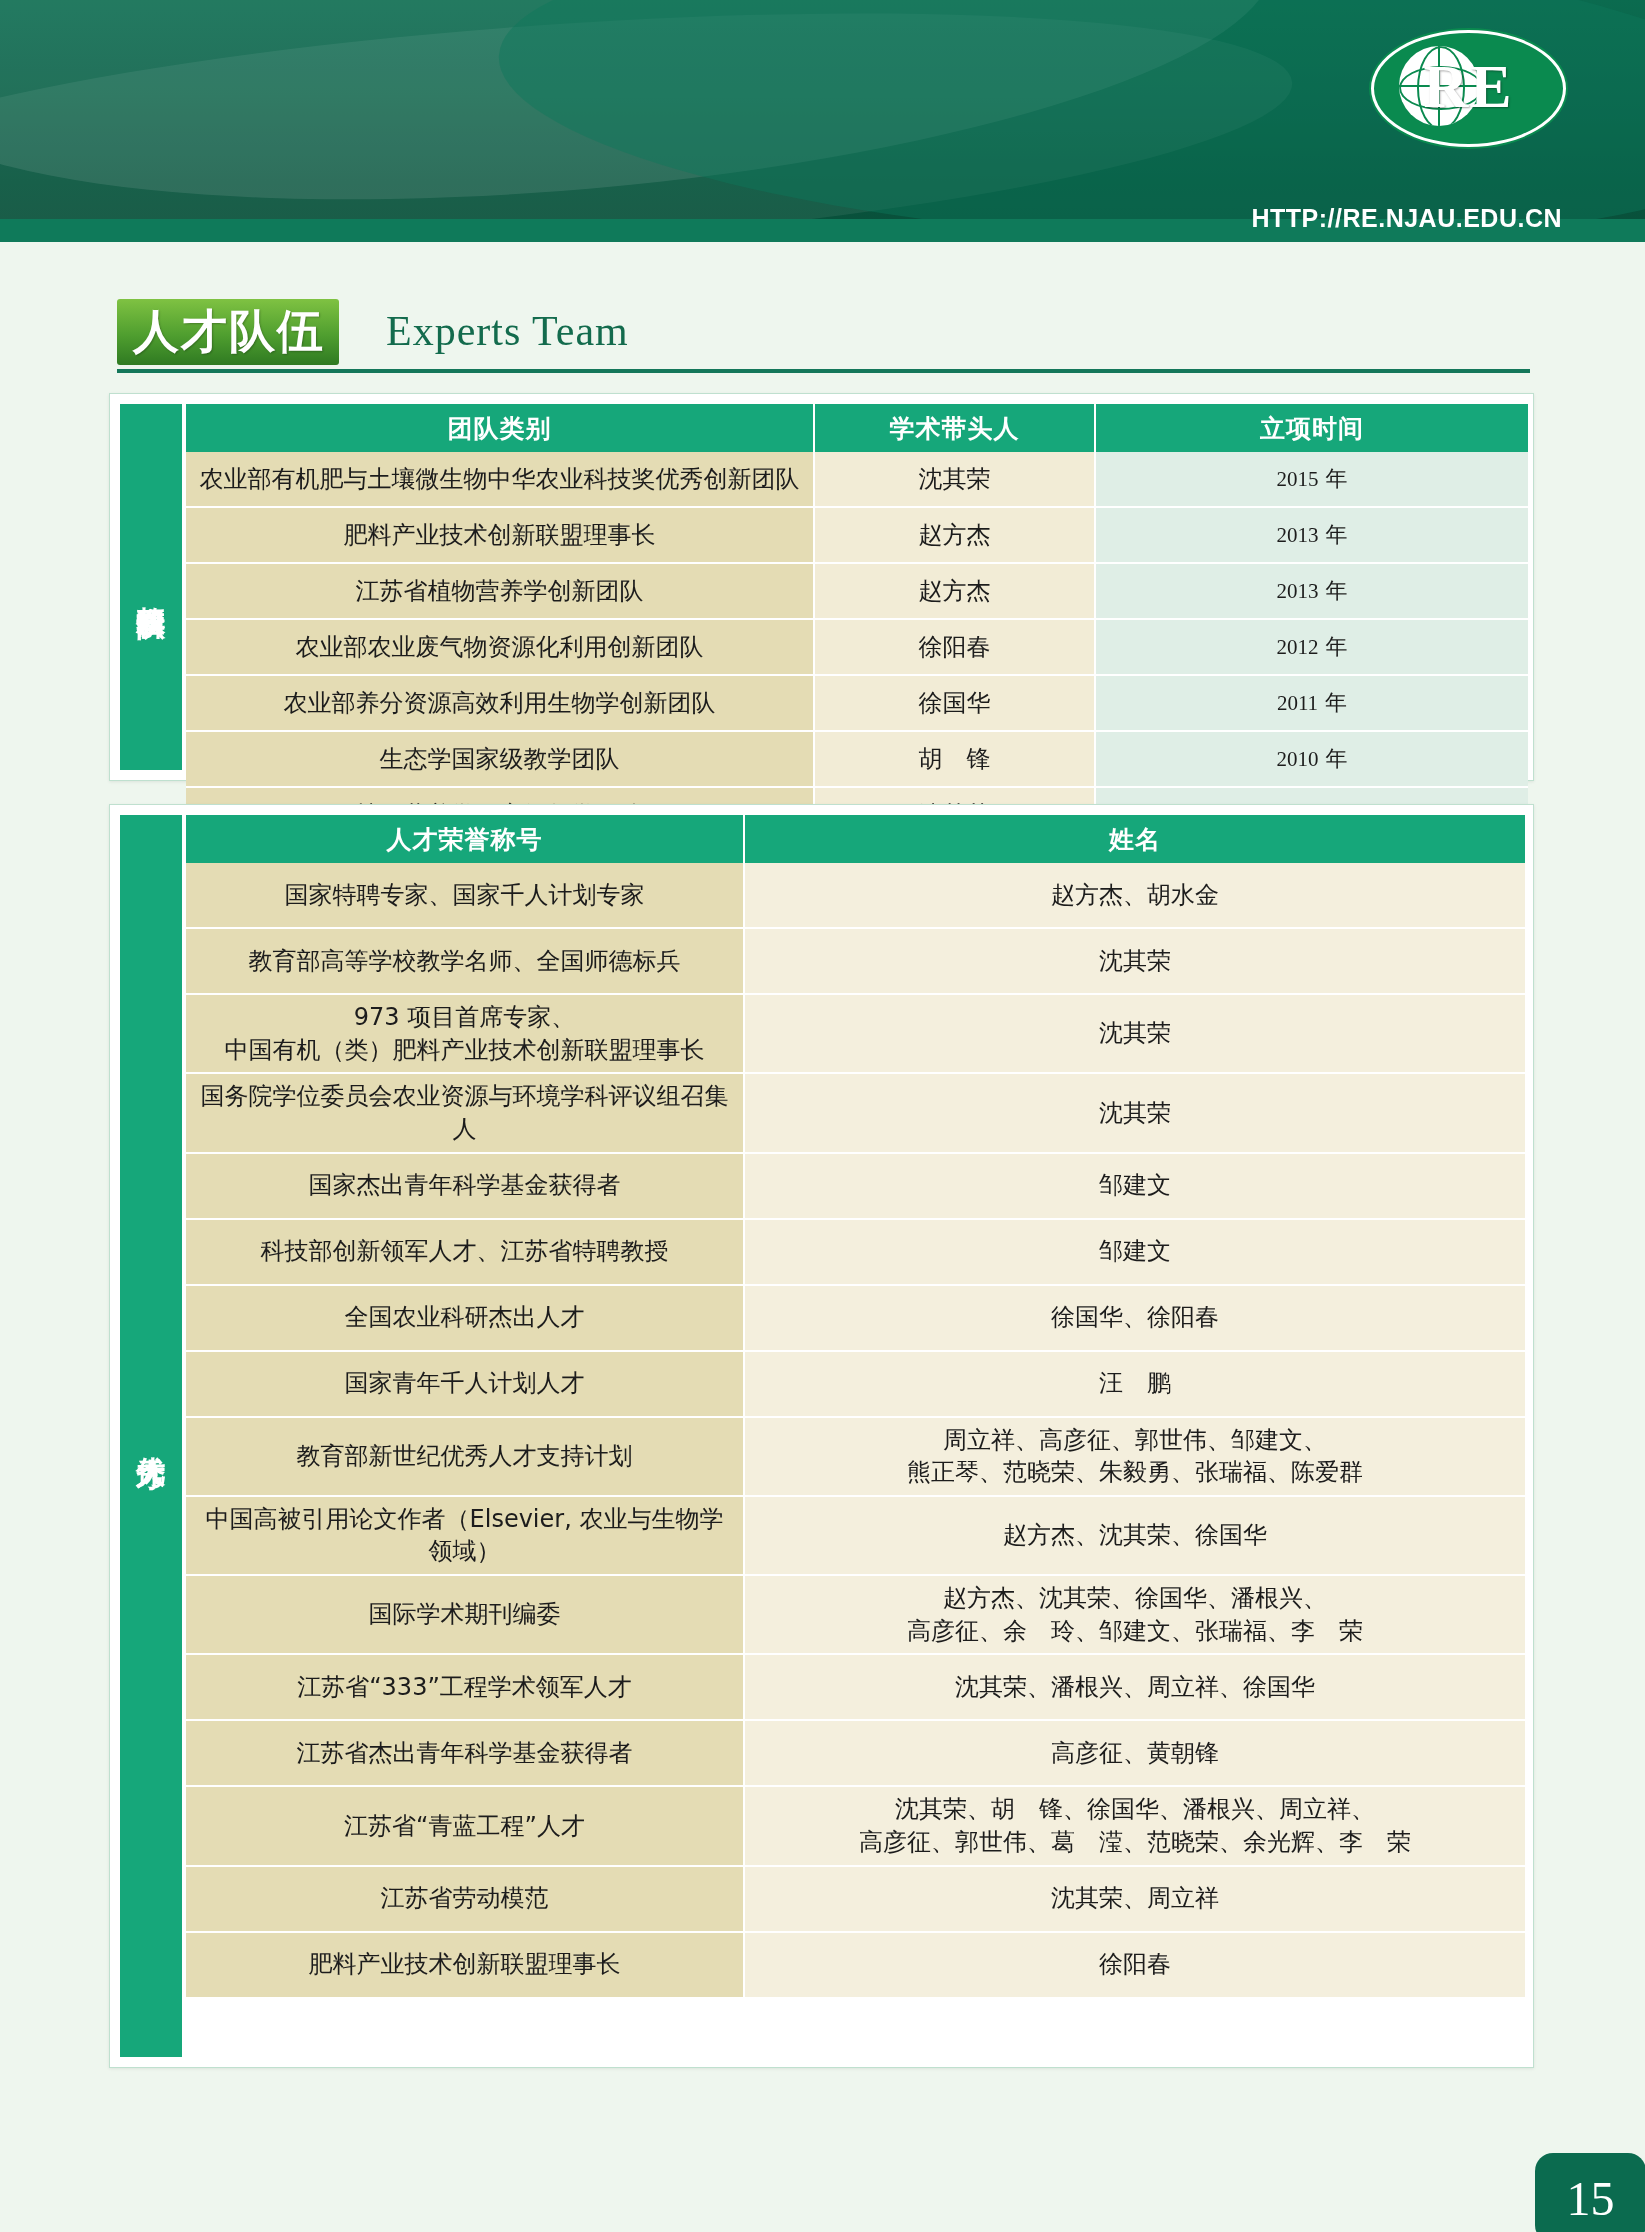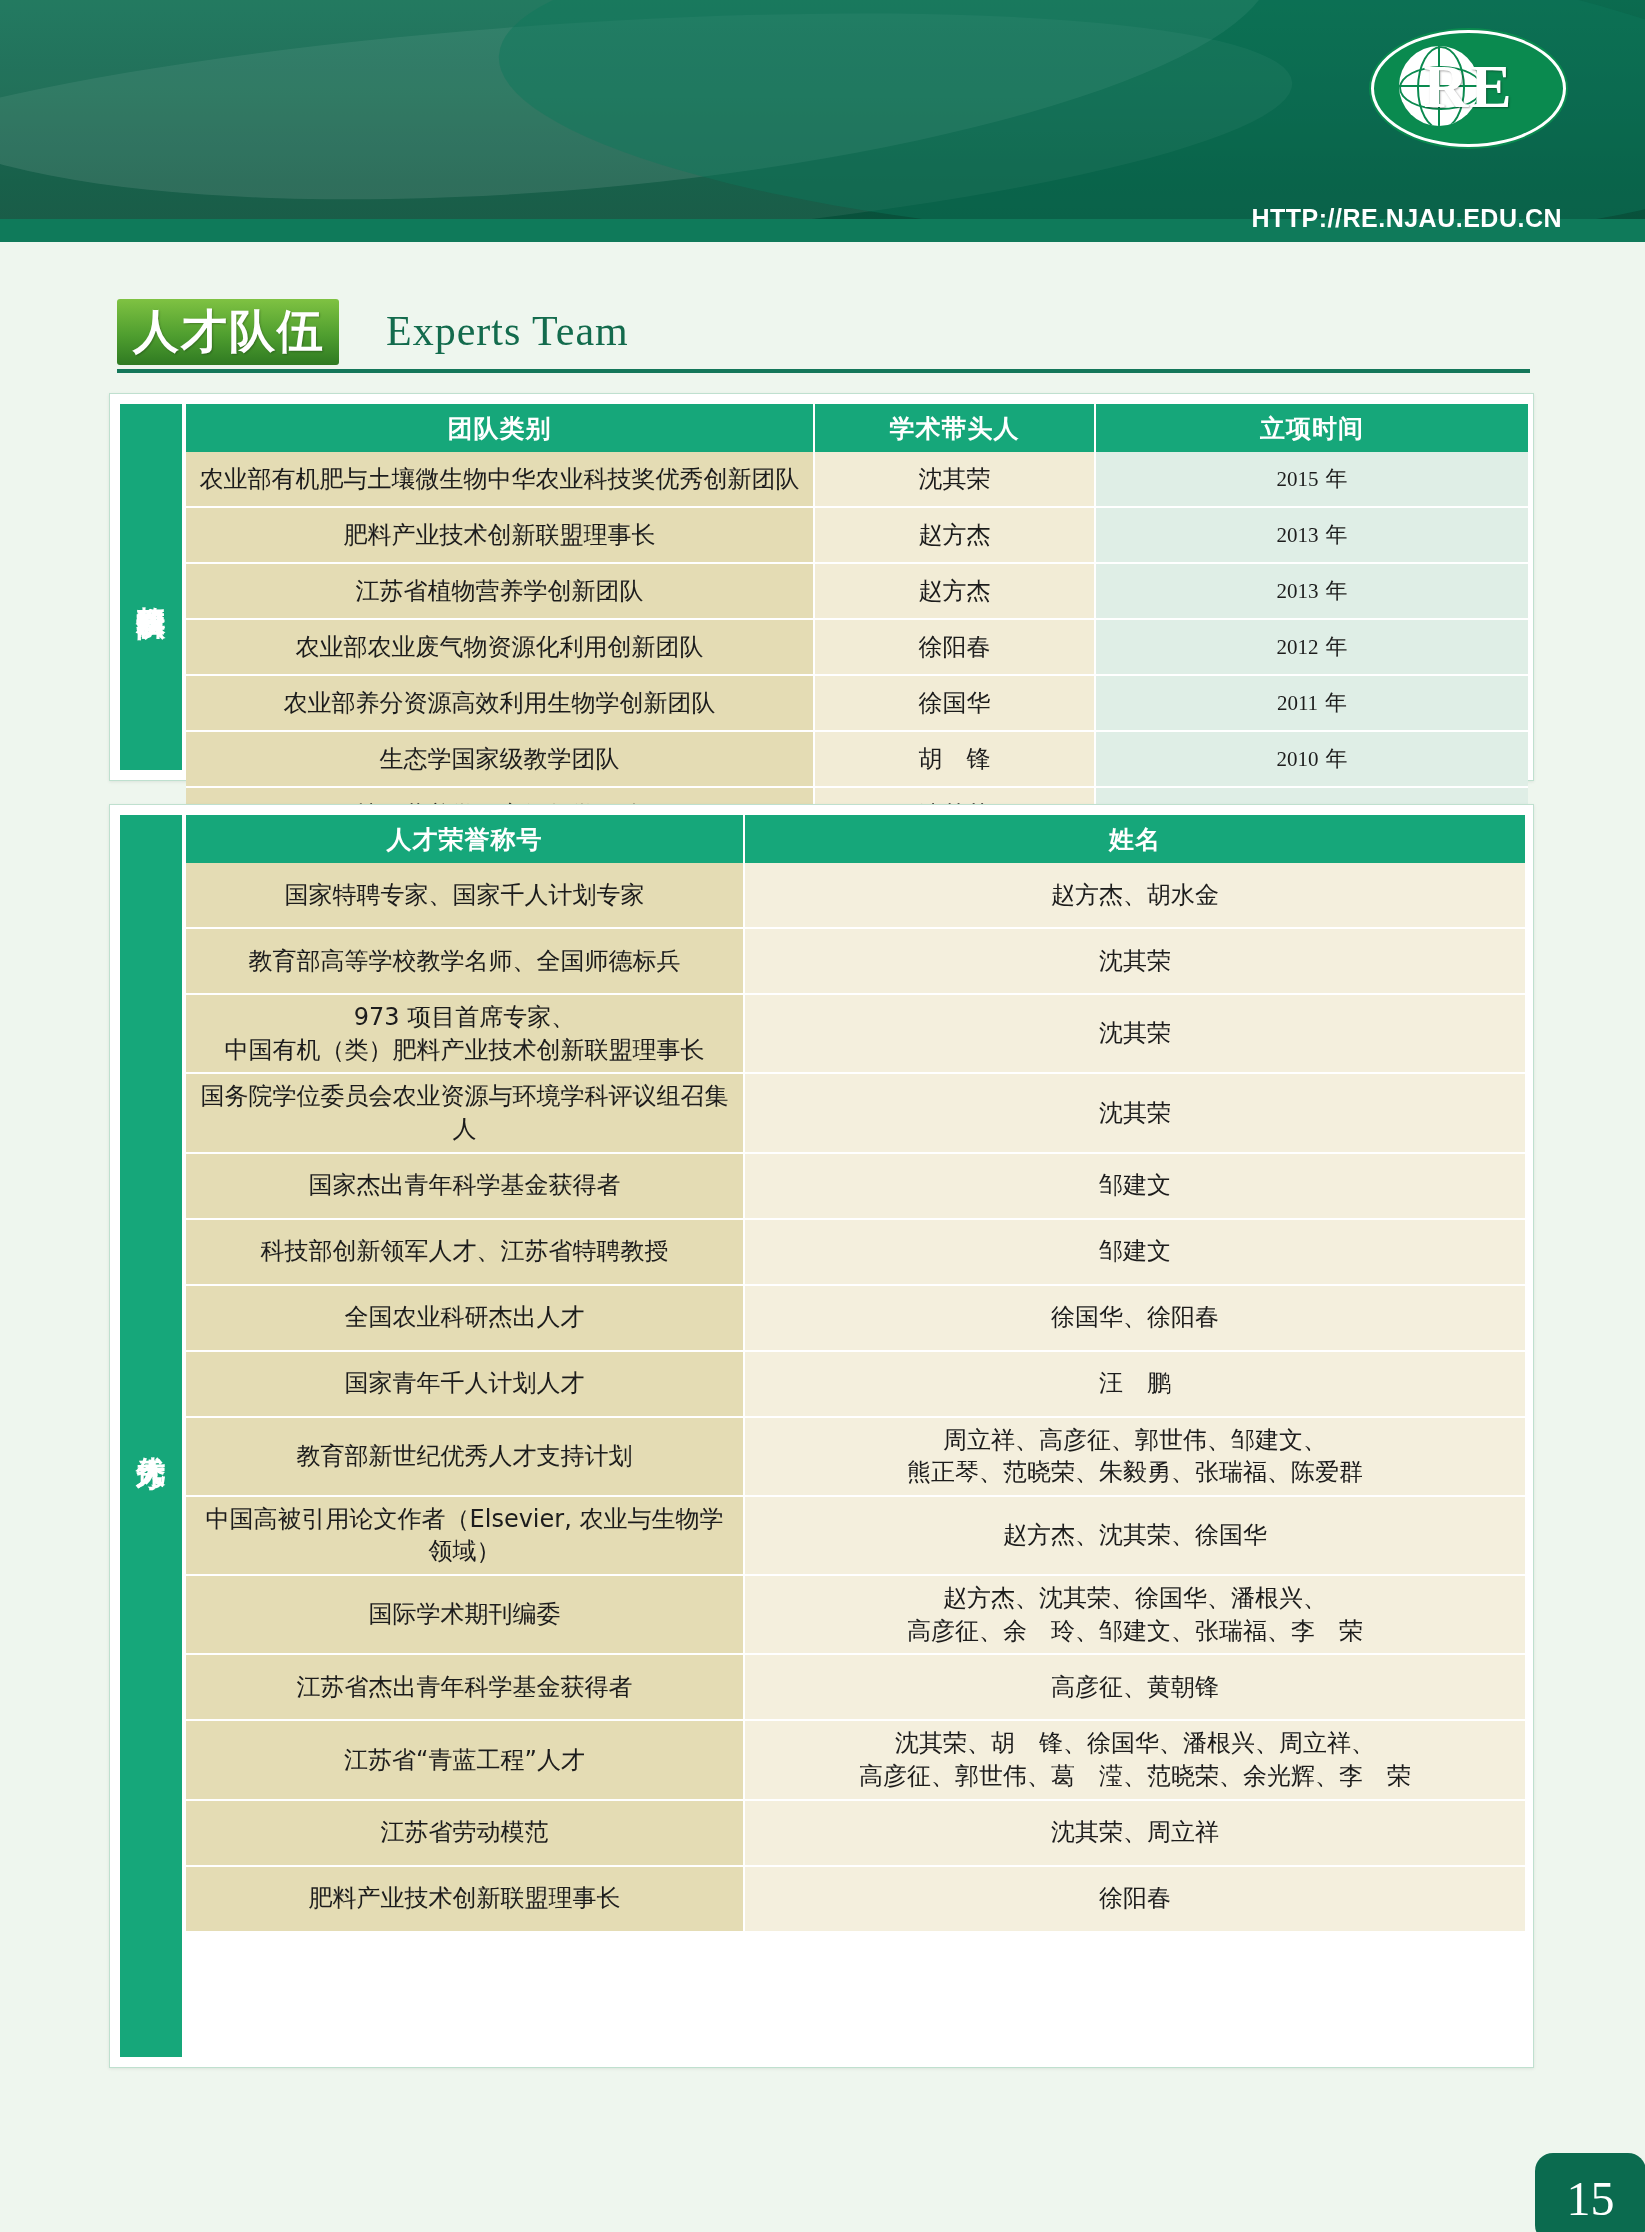--- a/index.html
+++ b/index.html
@@ -414,20 +414,24 @@
           </tr>
           <tr>
             <td class="c1">中国高被引用论文作者（Elsevier, 农业与生物学领域）</td>
             <td class="c2">赵方杰、沈其荣、徐国华</td>
           </tr>
           <tr>
             <td class="c1">国际学术期刊编委</td>
             <td class="c2">赵方杰、沈其荣、徐国华、潘根兴、<br>高彦征、余　玲、邹建文、张瑞福、李　荣</td>
           </tr>
           <tr>
+            <td class="c1">江苏省“333”工程学术领军人才</td>
+            <td class="c2">沈其荣、潘根兴、周立祥、徐国华</td>
+          </tr>
+          <tr>
             <td class="c1">江苏省杰出青年科学基金获得者</td>
             <td class="c2">高彦征、黄朝锋</td>
           </tr>
           <tr>
             <td class="c1">江苏省“青蓝工程”人才</td>
             <td class="c2">沈其荣、胡　锋、徐国华、潘根兴、周立祥、<br>高彦征、郭世伟、葛　滢、范晓荣、余光辉、李　荣</td>
           </tr>
           <tr>
             <td class="c1">江苏省劳动模范</td>
             <td class="c2">沈其荣、周立祥</td>

